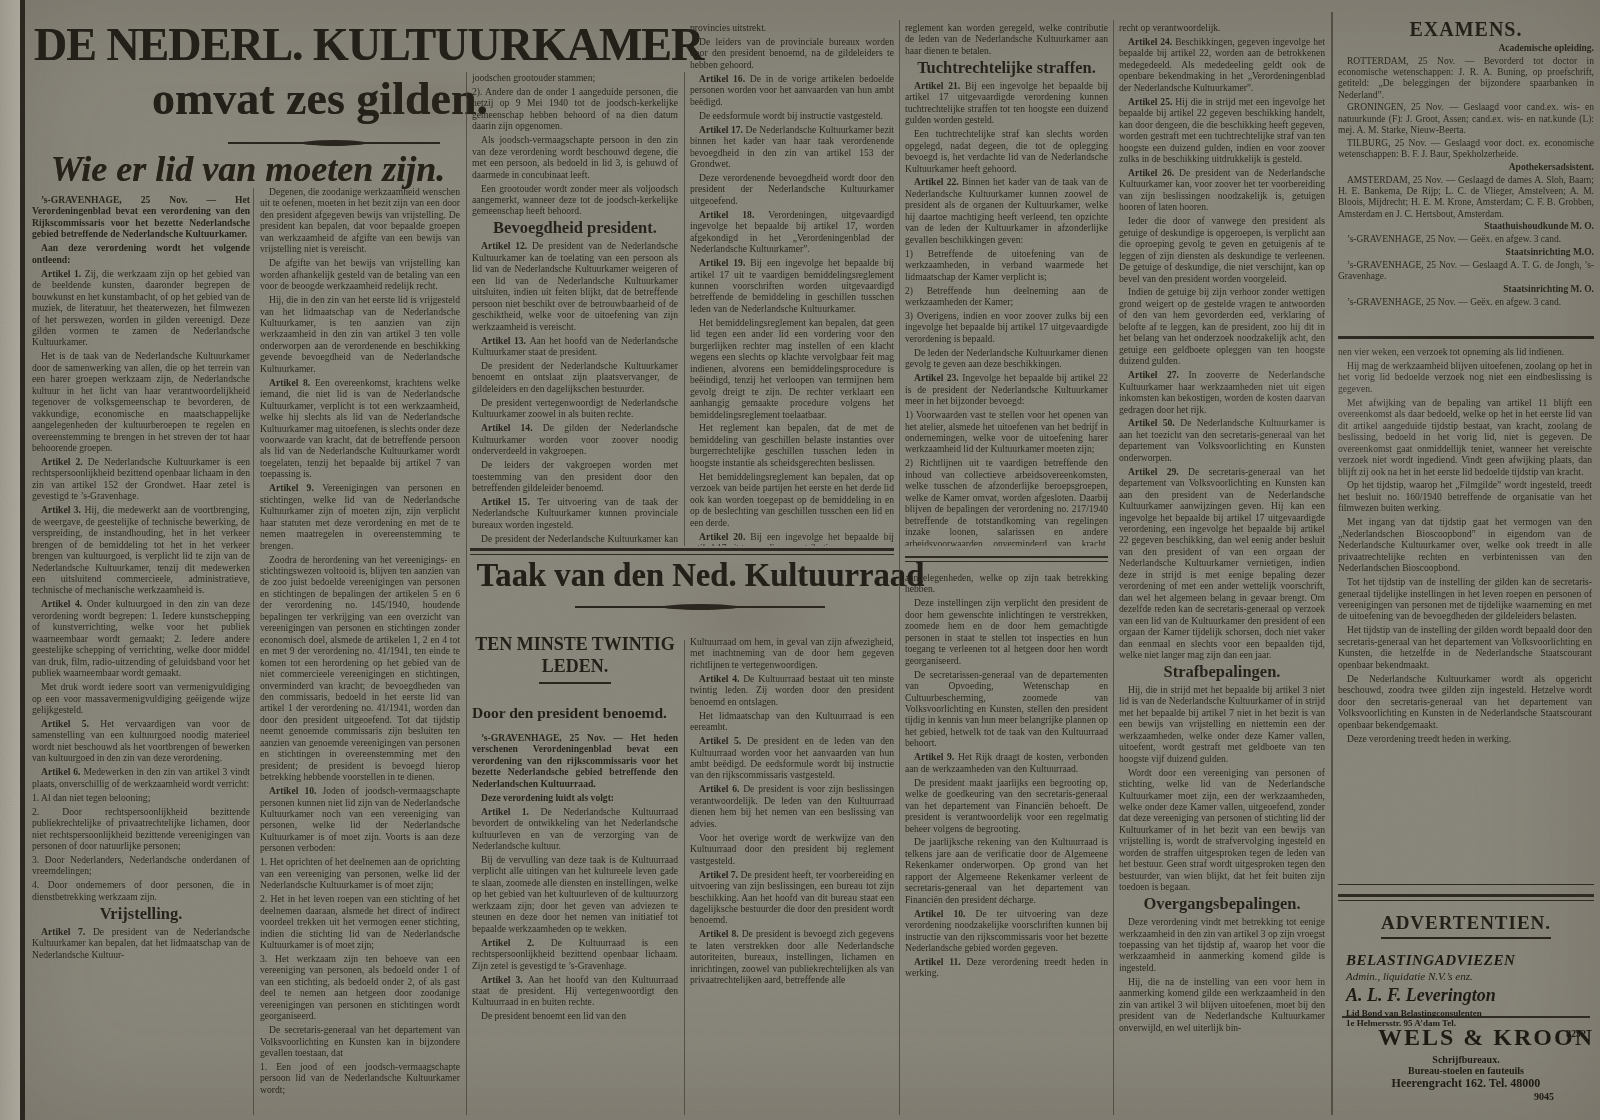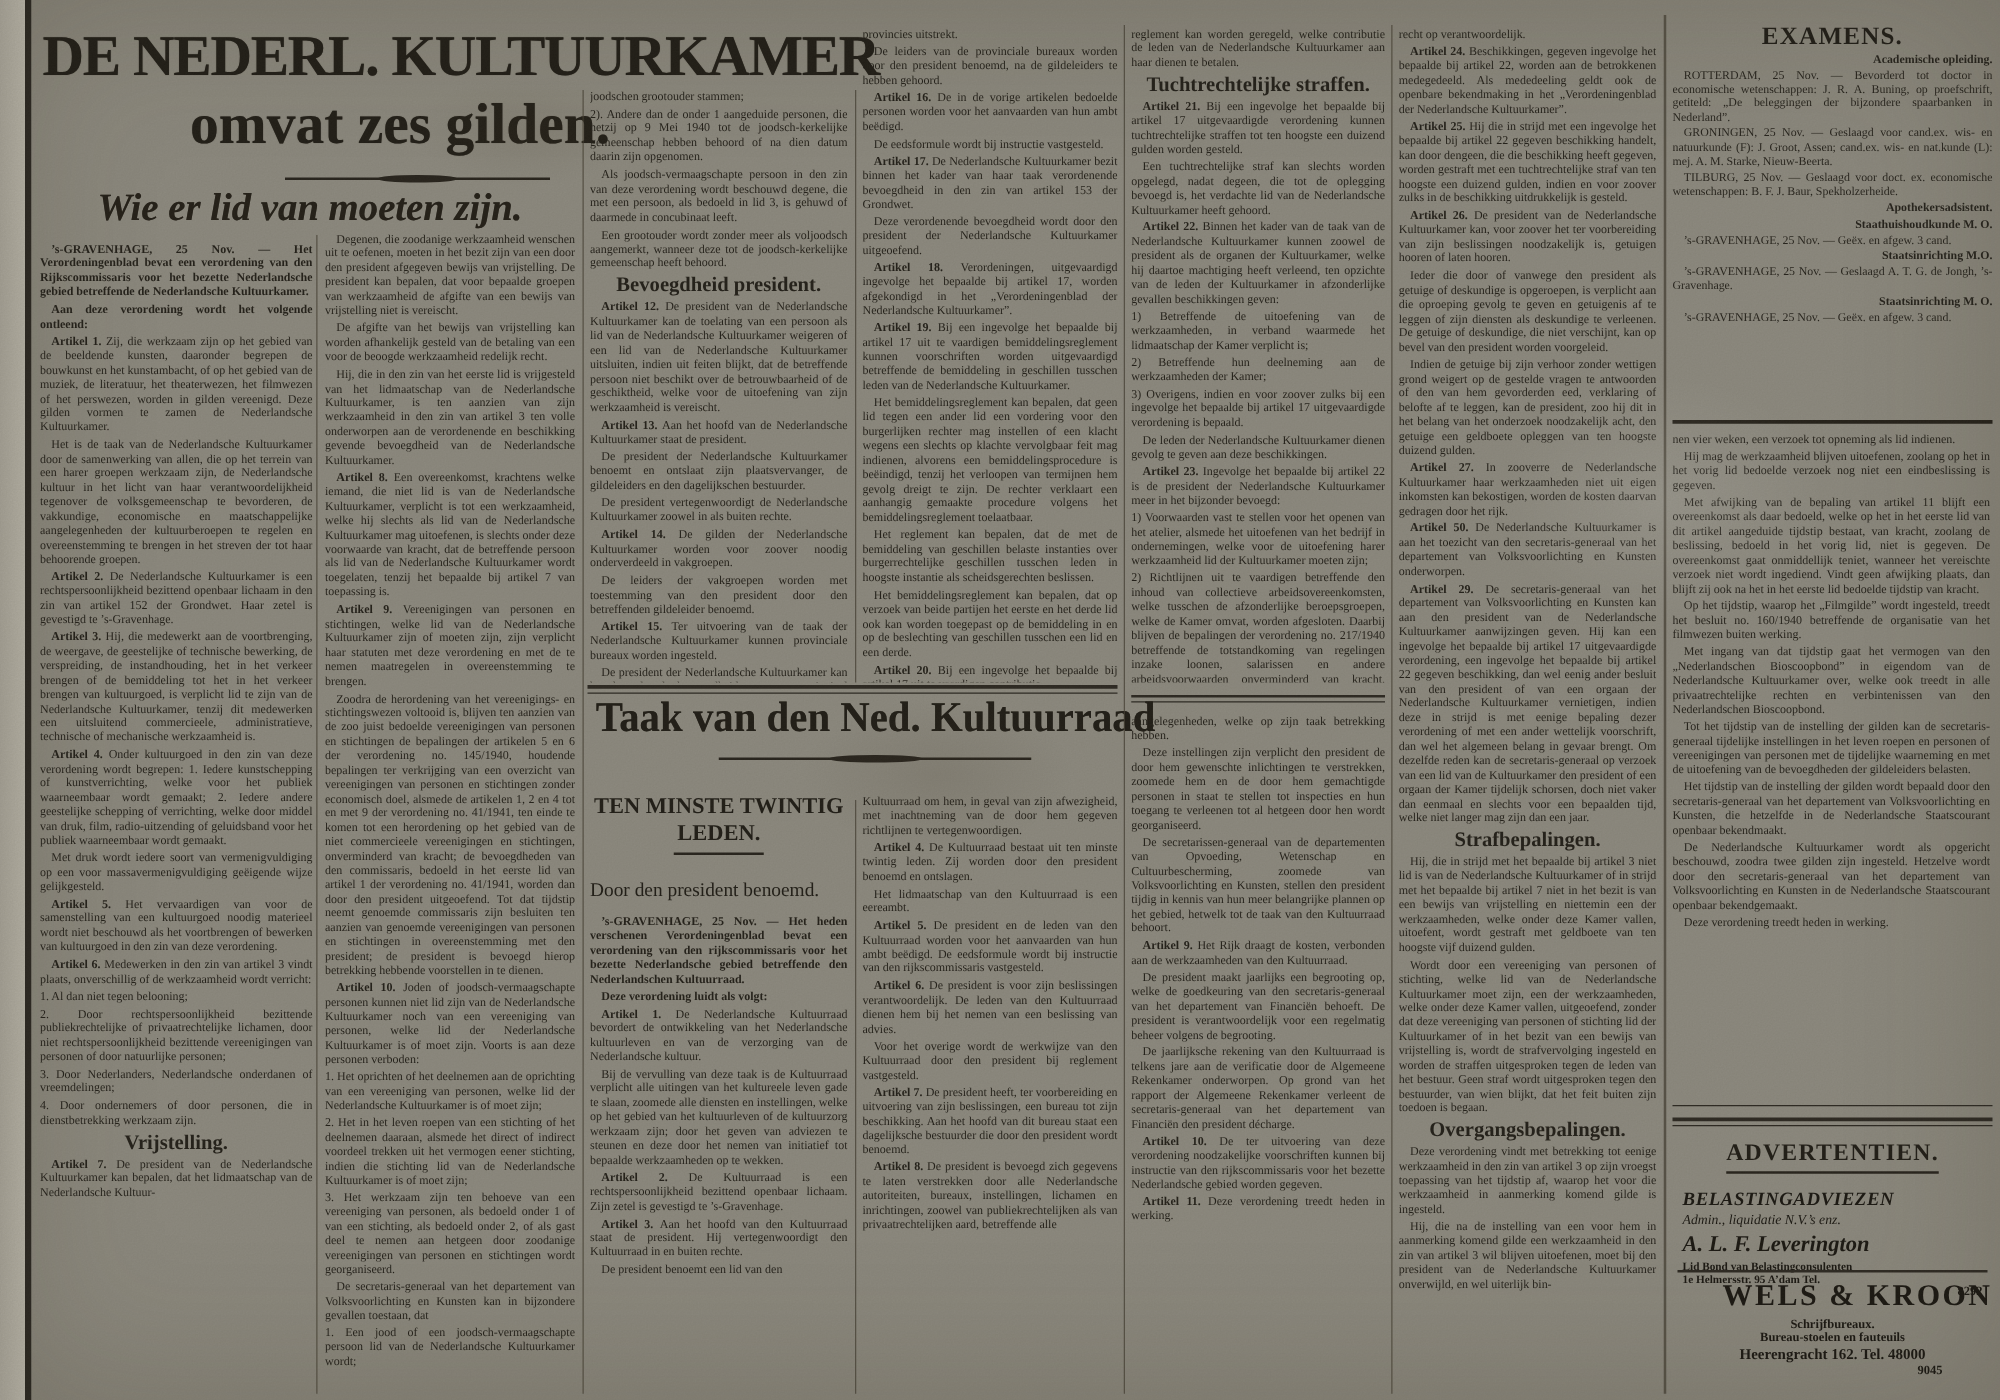--- a/index.html
+++ b/index.html
@@ -19,30 +19,30 @@
   .hrule{position:absolute;background:#2a2620;}
   
   .hl1{position:absolute;left:34px;top:18px;width:628px;text-align:center;
     font-size:46px;font-weight:700;letter-spacing:-1px;white-space:nowrap;color:#1d1a14;
     text-shadow:0 0 .6px rgba(25,20,12,.65);}
   .hl2{position:absolute;left:118px;top:72px;width:404px;text-align:center;
     font-size:46px;font-weight:700;color:#1d1a14;text-shadow:0 0 .6px rgba(25,20,12,.65);}
   .taper{position:absolute;height:2px;background:#24201a;}
   .taper::after{content:"";position:absolute;left:35%;right:35%;top:-2px;height:6px;background:#24201a;border-radius:50%;}
   .kicker{position:absolute;left:30px;top:148px;width:436px;text-align:center;
-    font-style:italic;font-weight:700;font-size:31px;white-space:nowrap;color:#201c15;
+    font-style:italic;font-weight:700;font-size:36px;white-space:nowrap;color:#201c15;
     text-shadow:0 0 .5px rgba(25,20,12,.6);}
   
   .hl3{position:absolute;left:468px;top:556px;width:430px;text-align:center;
     font-size:34px;font-weight:700;white-space:nowrap;color:#1d1a14;
     transform:scaleX(.96);transform-origin:center;text-shadow:0 0 .5px rgba(25,20,12,.6);}
   .subhead2{position:absolute;left:472px;top:634px;width:206px;text-align:center;
     font-weight:700;font-size:18px;line-height:1.2;color:#1d1a14;}
   .subhead2 .mini{display:block;margin:5px auto 0;width:72px;height:2px;background:#24201a;}
-  .byline2{position:absolute;left:472px;top:704px;width:208px;font-weight:400;font-size:15.5px;
+  .byline2{position:absolute;left:472px;top:704px;width:208px;font-weight:700;font-size:15.5px;
     white-space:nowrap;color:#1d1a14;}
   
   .col{position:absolute;overflow:hidden;font-size:9.6px;line-height:11.45px;text-align:justify;
     color:#201d17;}
   .col p{margin:0 0 2.5px;}
   .t-p{text-indent:9px;}
   .t-pn{text-indent:0;}
   .t-lead{font-weight:700;text-indent:9px;}
   .t-h{text-align:center;font-weight:700;font-size:16.5px;line-height:1.12;margin:7px 0 5px;text-indent:0;}
   .t-sh{font-weight:700;text-align:right;text-indent:0;margin:2px 0 1px;}
@@ -233,20 +233,21 @@
     </div>
 
   <div class="exbox">
     <div class="extitle">EXAMENS.</div>
     <div class="exlist">
         <p class="t-sh">Academische opleiding.</p>
         <p class="t-p">ROTTERDAM, 25 Nov. — Bevorderd tot doctor in economische wetenschappen: J. R. A. Buning, op proefschrift, getiteld: „De beleggingen der bijzondere spaarbanken in Nederland”.</p>
         <p class="t-p">GRONINGEN, 25 Nov. — Geslaagd voor cand.ex. wis- en natuurkunde (F): J. Groot, Assen; cand.ex. wis- en nat.kunde (L): mej. A. M. Starke, Nieuw-Beerta.</p>
         <p class="t-p">TILBURG, 25 Nov. — Geslaagd voor doct. ex. economische wetenschappen: B. F. J. Baur, Spekholzerheide.</p>
         <p class="t-sh">Apothekersadsistent.</p>
+        <p class="t-p">AMSTERDAM, 25 Nov. — Geslaagd de dames A. Sloh, Baarn; H. E. Bankema, De Rijp; L. C. de Vlieger, Amstelveen; A. M. Bloois, Mijdrecht; H. E. M. Krone, Amsterdam; C. F. B. Grobben, Amsterdam en J. C. Hertsbout, Amsterdam.</p>
         <p class="t-sh">Staathuishoudkunde M. O.</p>
         <p class="t-p">’s-GRAVENHAGE, 25 Nov. — Geëx. en afgew. 3 cand.</p>
         <p class="t-sh">Staatsinrichting M.O.</p>
         <p class="t-p">’s-GRAVENHAGE, 25 Nov. — Geslaagd A. T. G. de Jongh, ’s-Gravenhage.</p>
         <p class="t-sh">Staatsinrichting M. O.</p>
         <p class="t-p">’s-GRAVENHAGE, 25 Nov. — Geëx. en afgew. 3 cand.</p>
       </div>
   </div>
 
   <div class="hrule" style="left:1338px;top:884px;width:256px;height:1px;"></div>

